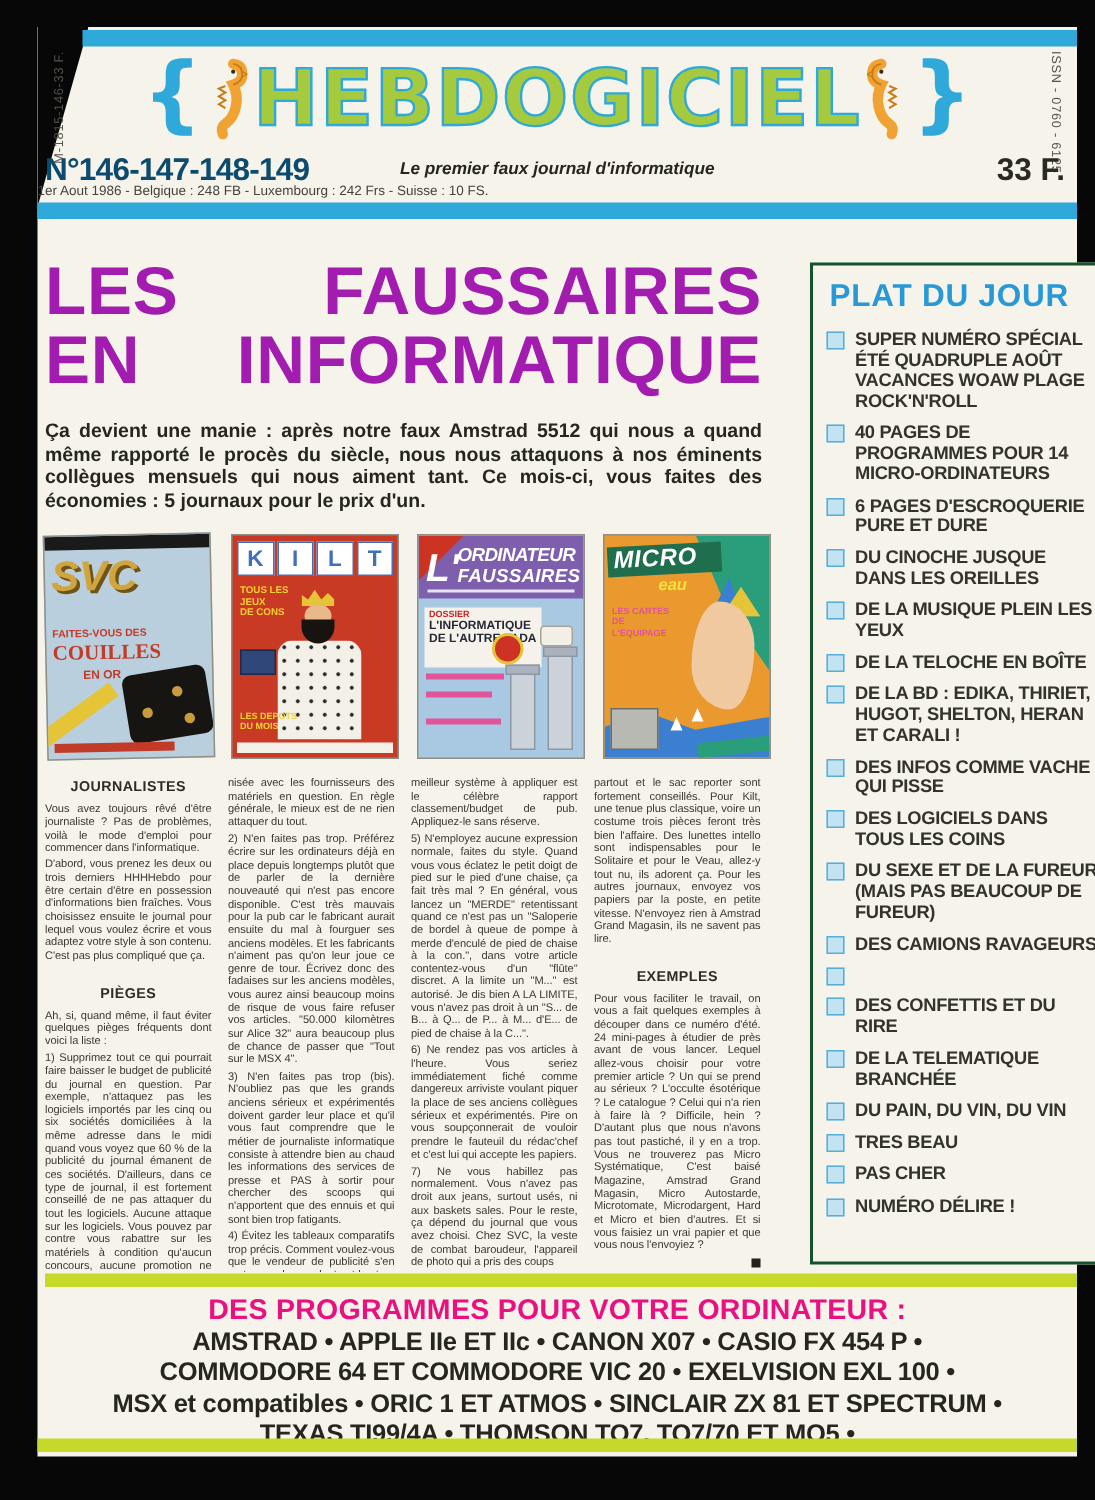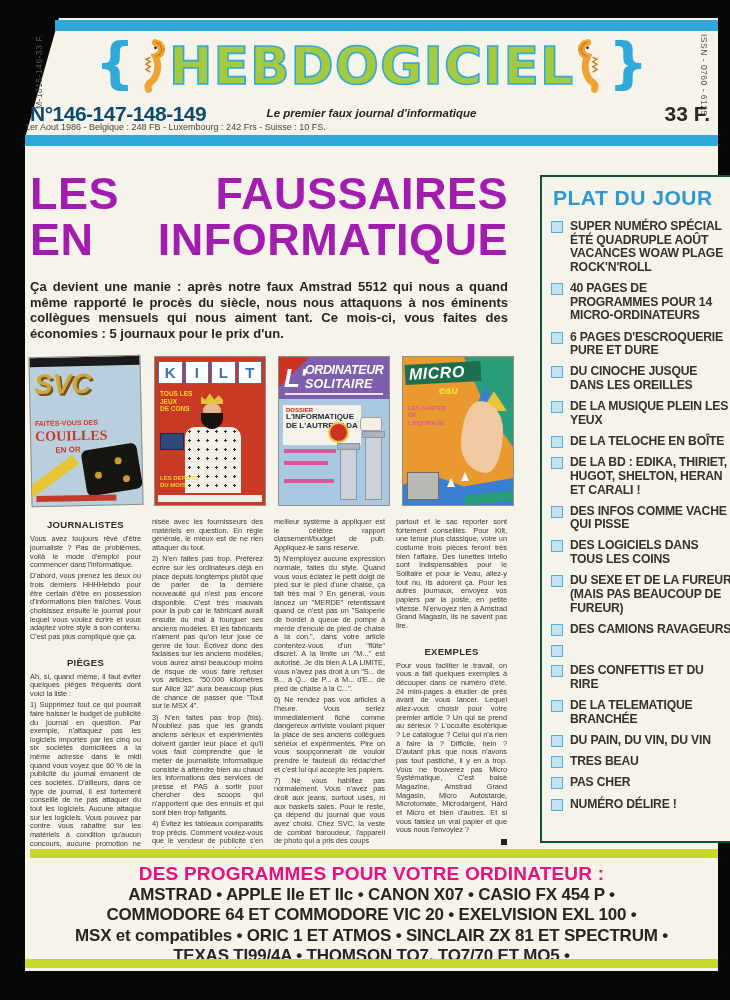--- a/index.html
+++ b/index.html
@@ -224,21 +224,21 @@
             <span>DU MOIS</span>
           </div>
           <div class="kilt-foot"></div>
         </div>
 
         <div class="cover soli">
           <div class="soli-top"></div>
           <div class="soli-corner"></div>
           <div class="soli-l">L'</div>
           <div class="soli-t1">ORDINATEUR</div>
-          <div class="soli-t2">SOLITAIRE</div>
+          <div class="soli-t2">FAUSSAIRES</div>
           <div class="soli-sub"></div>
           <div class="soli-panel">
             <div class="soli-dossier">DOSSIER</div>
             <div class="soli-d1">L'INFORMATIQUE</div>
             <div class="soli-d2">DE L'AUTRE FADA</div>
           </div>
           <div class="soli-pink" style="top:92px;width:52px;"></div>
           <div class="soli-pink" style="top:104px;width:44px;"></div>
           <div class="soli-pink" style="top:122px;width:50px;"></div>
           <div class="soli-col" style="right:32px;bottom:5px;height:50px;"></div>

